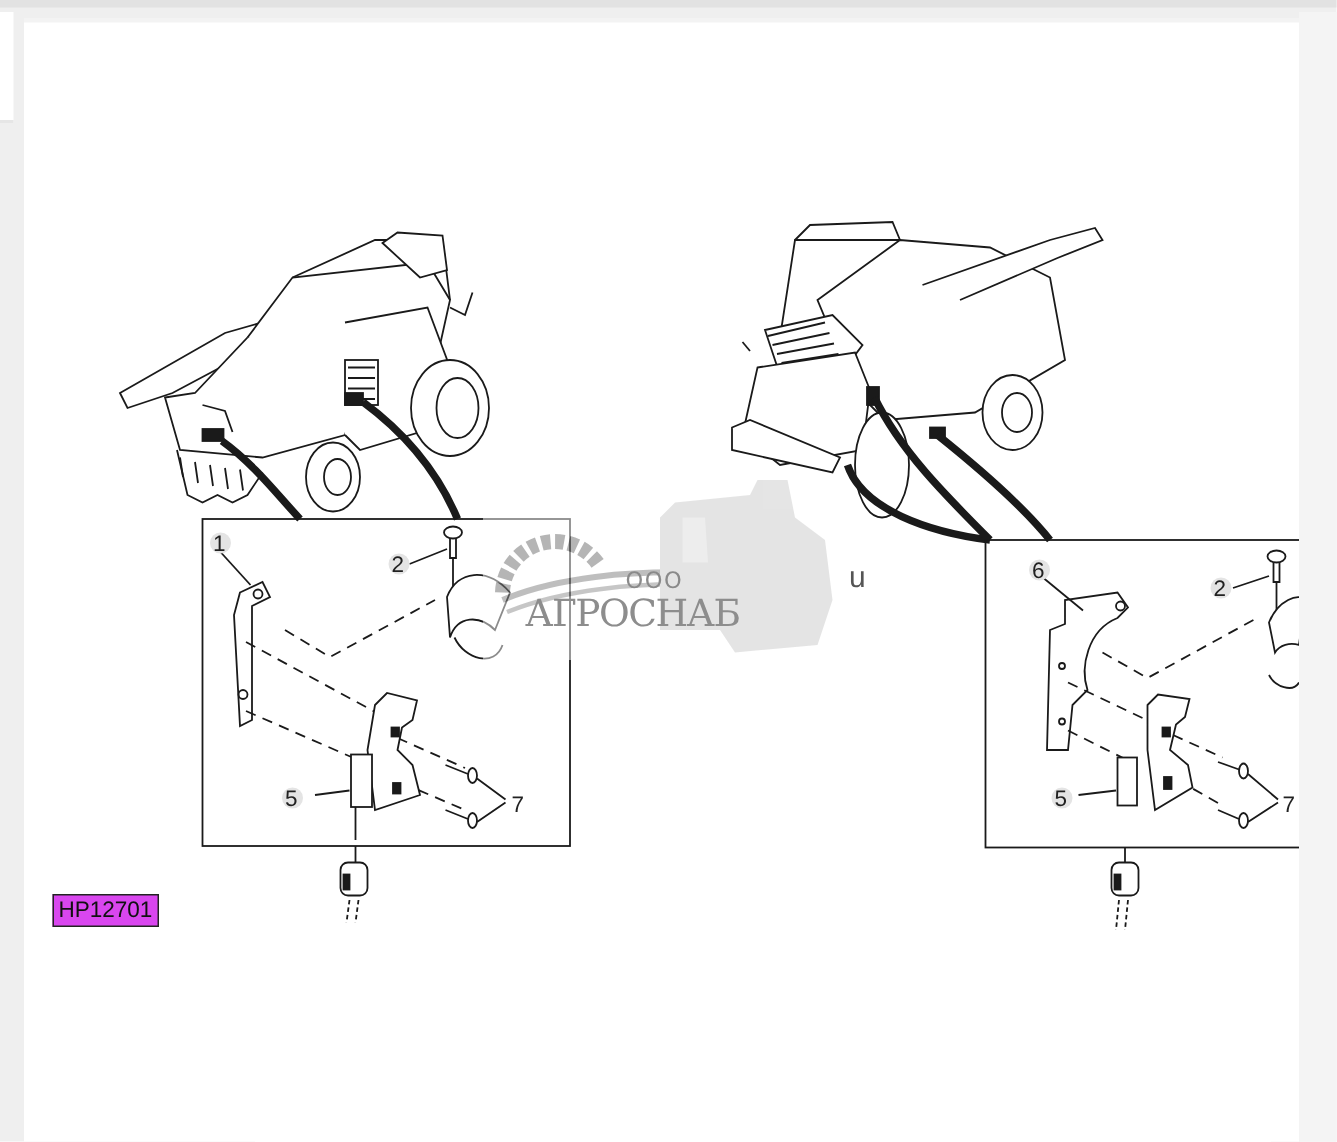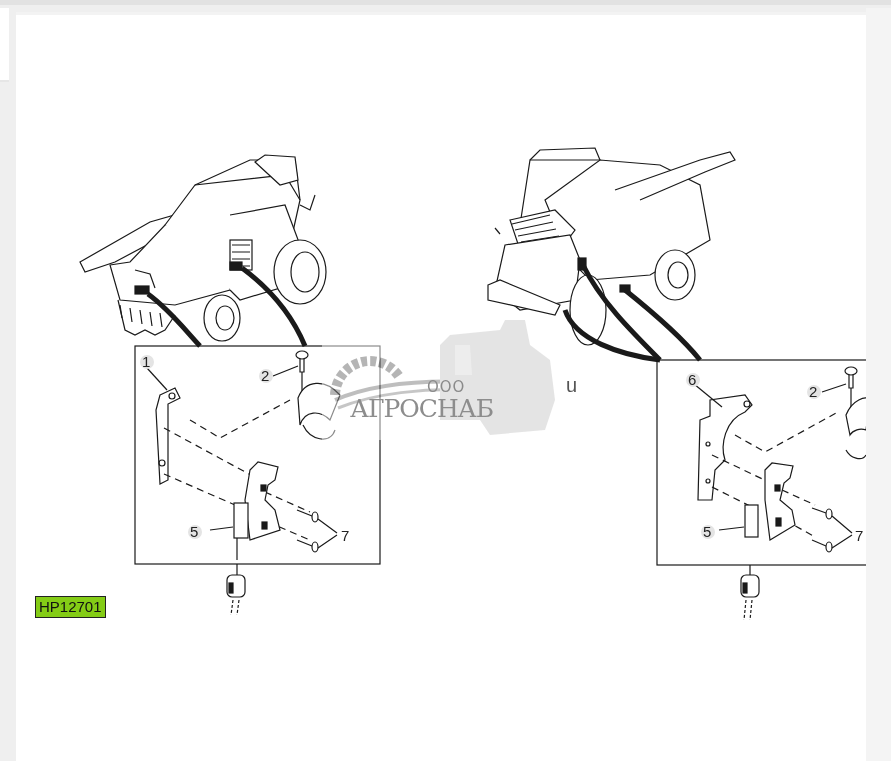--- a/index.html
+++ b/index.html
@@ -13,21 +13,21 @@
   .rightpane { position:absolute; left:866px; top:8px; width:25px; height:753px; background:#f4f4f4; }
   .card {
     position:absolute; left:16px; top:12px; width:850px; height:749px;
     background:#ffffff; overflow:hidden;
   }
   .card-topline { position:absolute; left:0; top:0; width:850px; height:3px; background:#f3f3f3; }
   svg.figure { position:absolute; left:0; top:0; }
   .figure-id {
     position:absolute; left:19px; top:584px;
     border:1.5px solid #222; padding:0 3px; height:20px; line-height:20px;
-    font-size:15px; color:#111; background:#84cc16;
+    font-size:15px; color:#111; background:#d946ef;
   }
   .stray { position:absolute; left:550px; top:364px; font-size:20px; color:#555; }
   .wm-ooo { position:absolute; left:429px; top:366px; font-size:15px; color:#8a8a8a; letter-spacing:1px; font-family:"DejaVu Sans", sans-serif; }
   .wm-name { position:absolute; left:346px; top:383px; font-size:25px; color:#8d8d8d; font-family:"DejaVu Serif", serif; letter-spacing:-1px; }
   .label-num { font-family:"Liberation Sans", sans-serif; font-size:15px; fill:#222; }
 </style>
 </head>
 <body>
 
 <div class="topbar"></div>
@@ -184,19 +184,19 @@
     <g opacity="0.55">
       <rect x="322" y="345" width="240" height="95" fill="#fff" opacity="0.9"></rect>
       <path d="M335 395 A35 35 0 0 1 400 378" stroke="#7a7a7a" stroke-width="10" fill="none" stroke-dasharray="6 3"></path>
       <path d="M335 400 C370 385 420 380 470 382" stroke="#8a8a8a" stroke-width="4" fill="none"></path>
       <path d="M338 408 C375 393 425 388 470 390" stroke="#999" stroke-width="3" fill="none"></path>
       <path d="M440 345 L450 335 L500 330 L505 320 L525 320 L530 345 L550 360 L555 400 L545 430 L490 435 L480 420 L440 420 Z" fill="#cfcfcf" stroke="none"></path>
       <path d="M455 345 L470 345 L472 375 L455 375 Z" fill="#e0e0e0" stroke="none"></path>
     </g>
   </svg>
 
-  <div class="wm-ooo" style="left:411px;top:366px;">ООО</div>
+  <div class="wm-ooo" style="left:401px;top:366px;">ООО</div>
   <div class="wm-name" style="left:334px;top:382px;">АГРОСНАБ</div>
 
   <div class="stray" style="left:550px;top:362px;">u</div>
 
   <div class="figure-id">HP12701</div>
 </div>
 
 </body></html>

